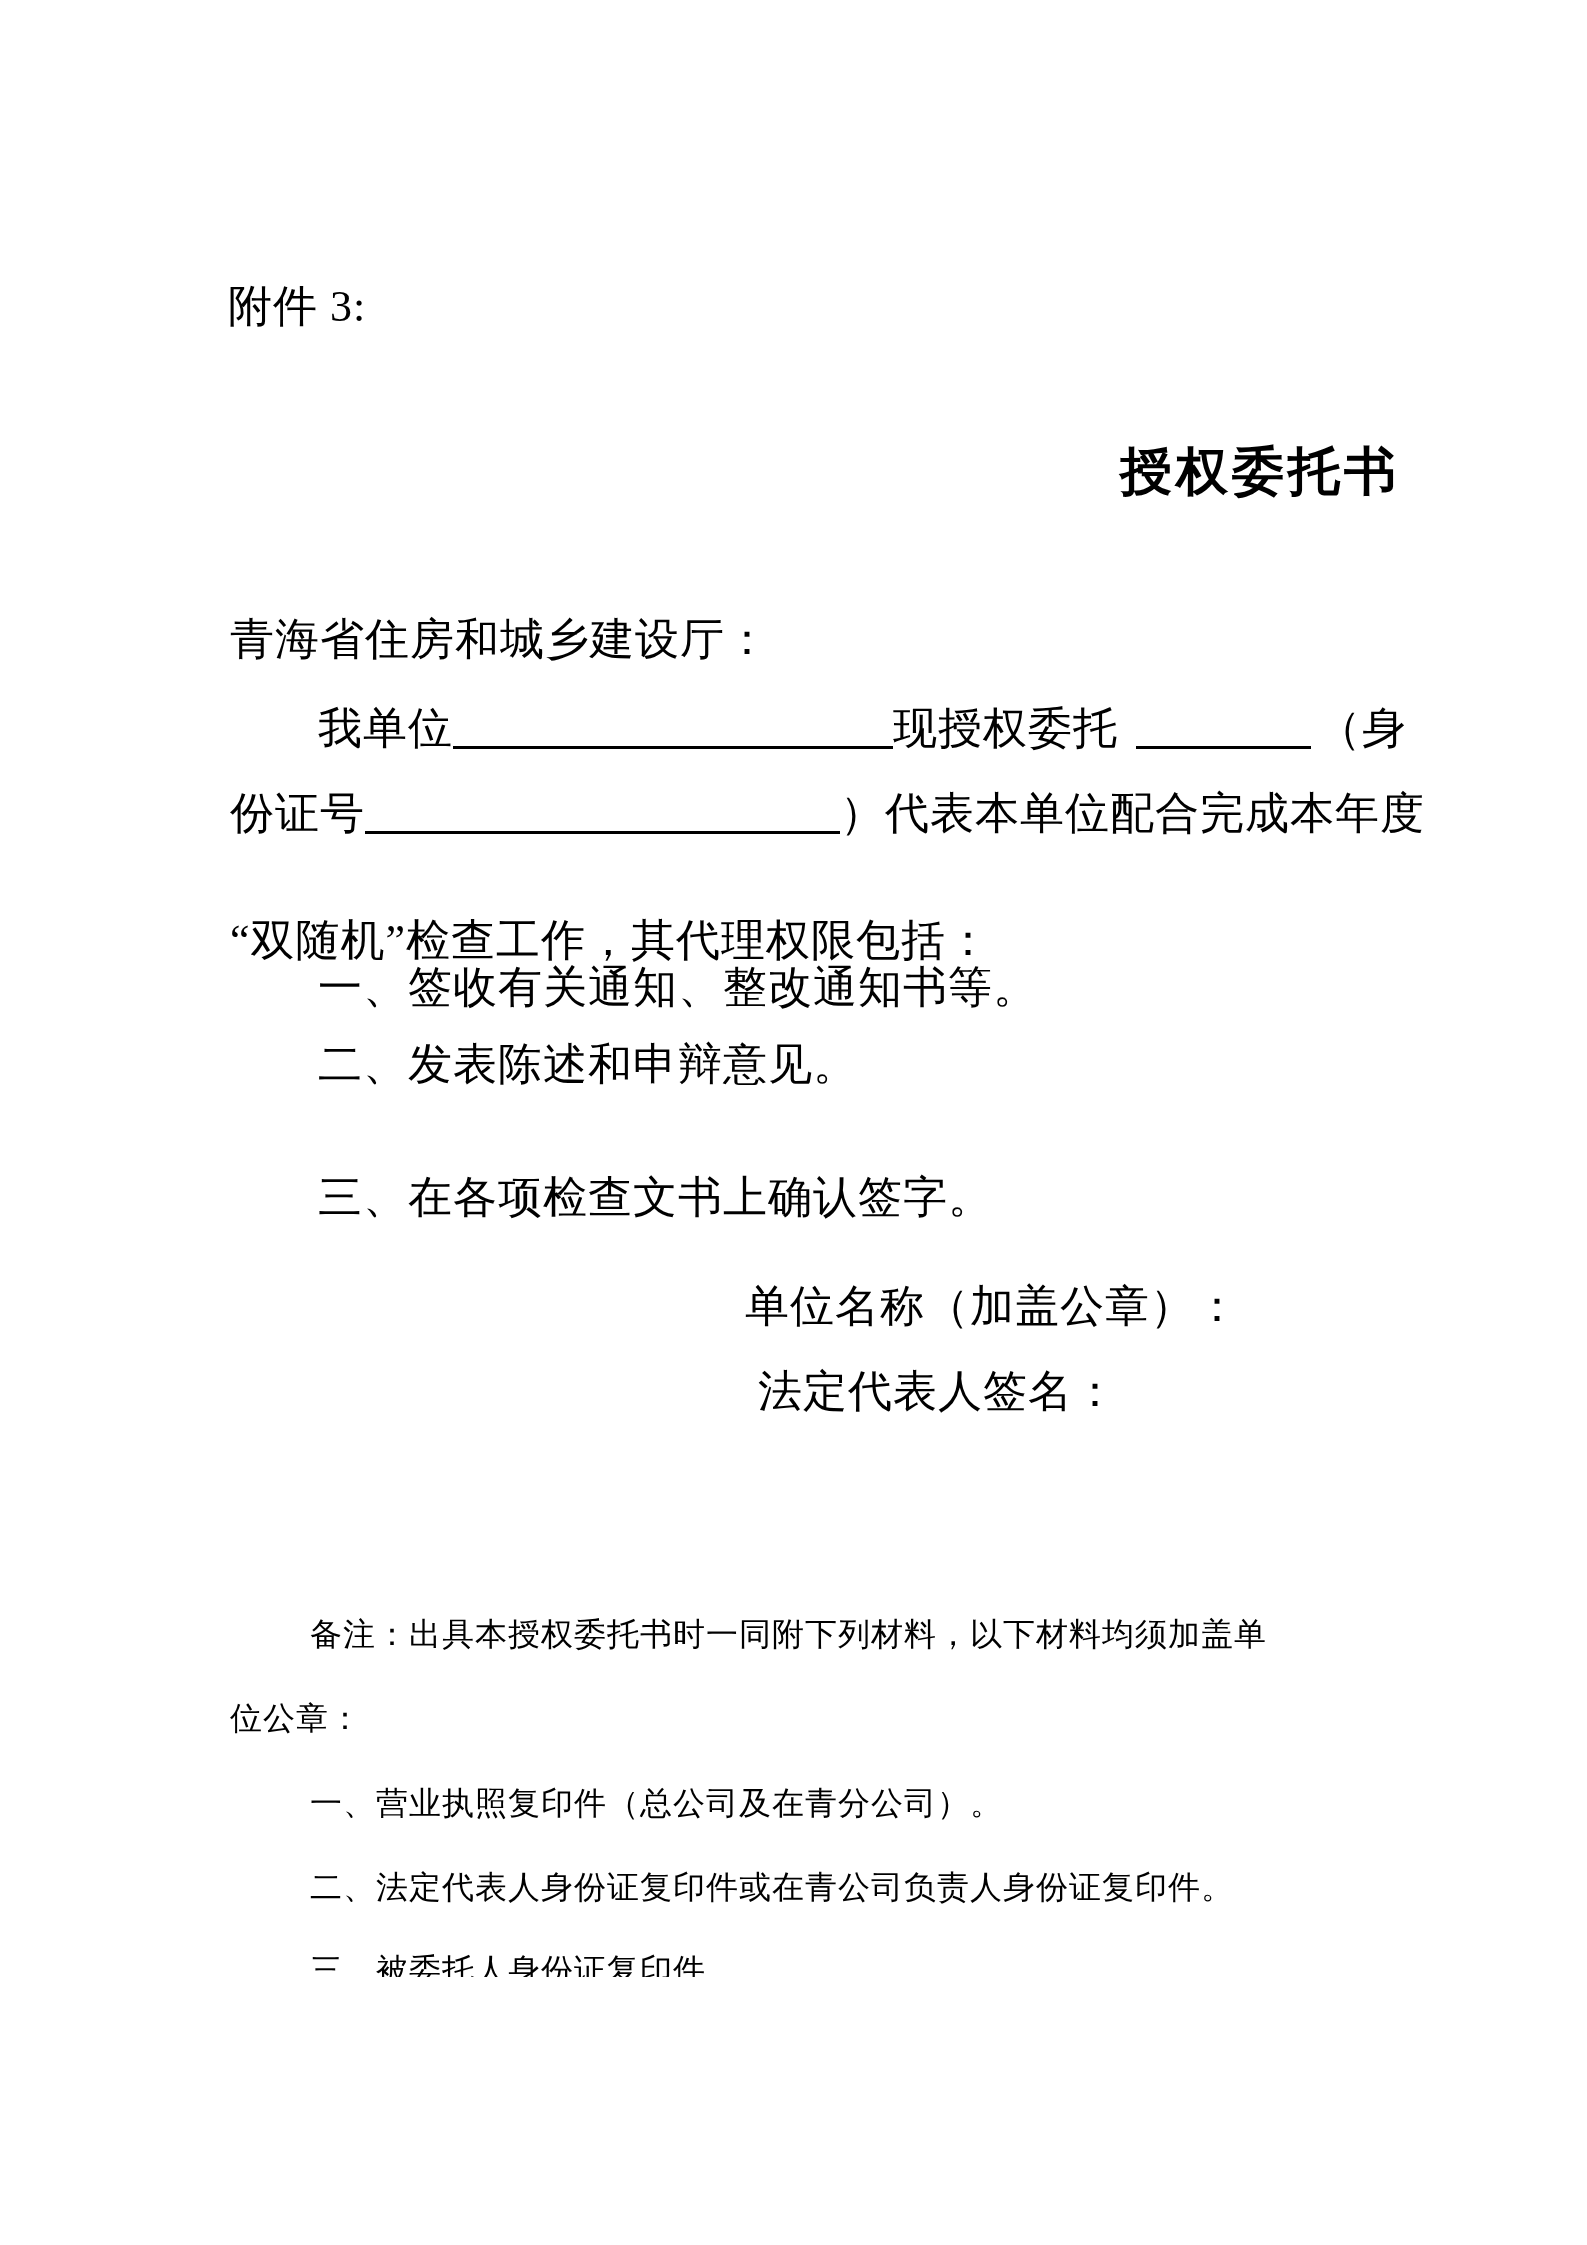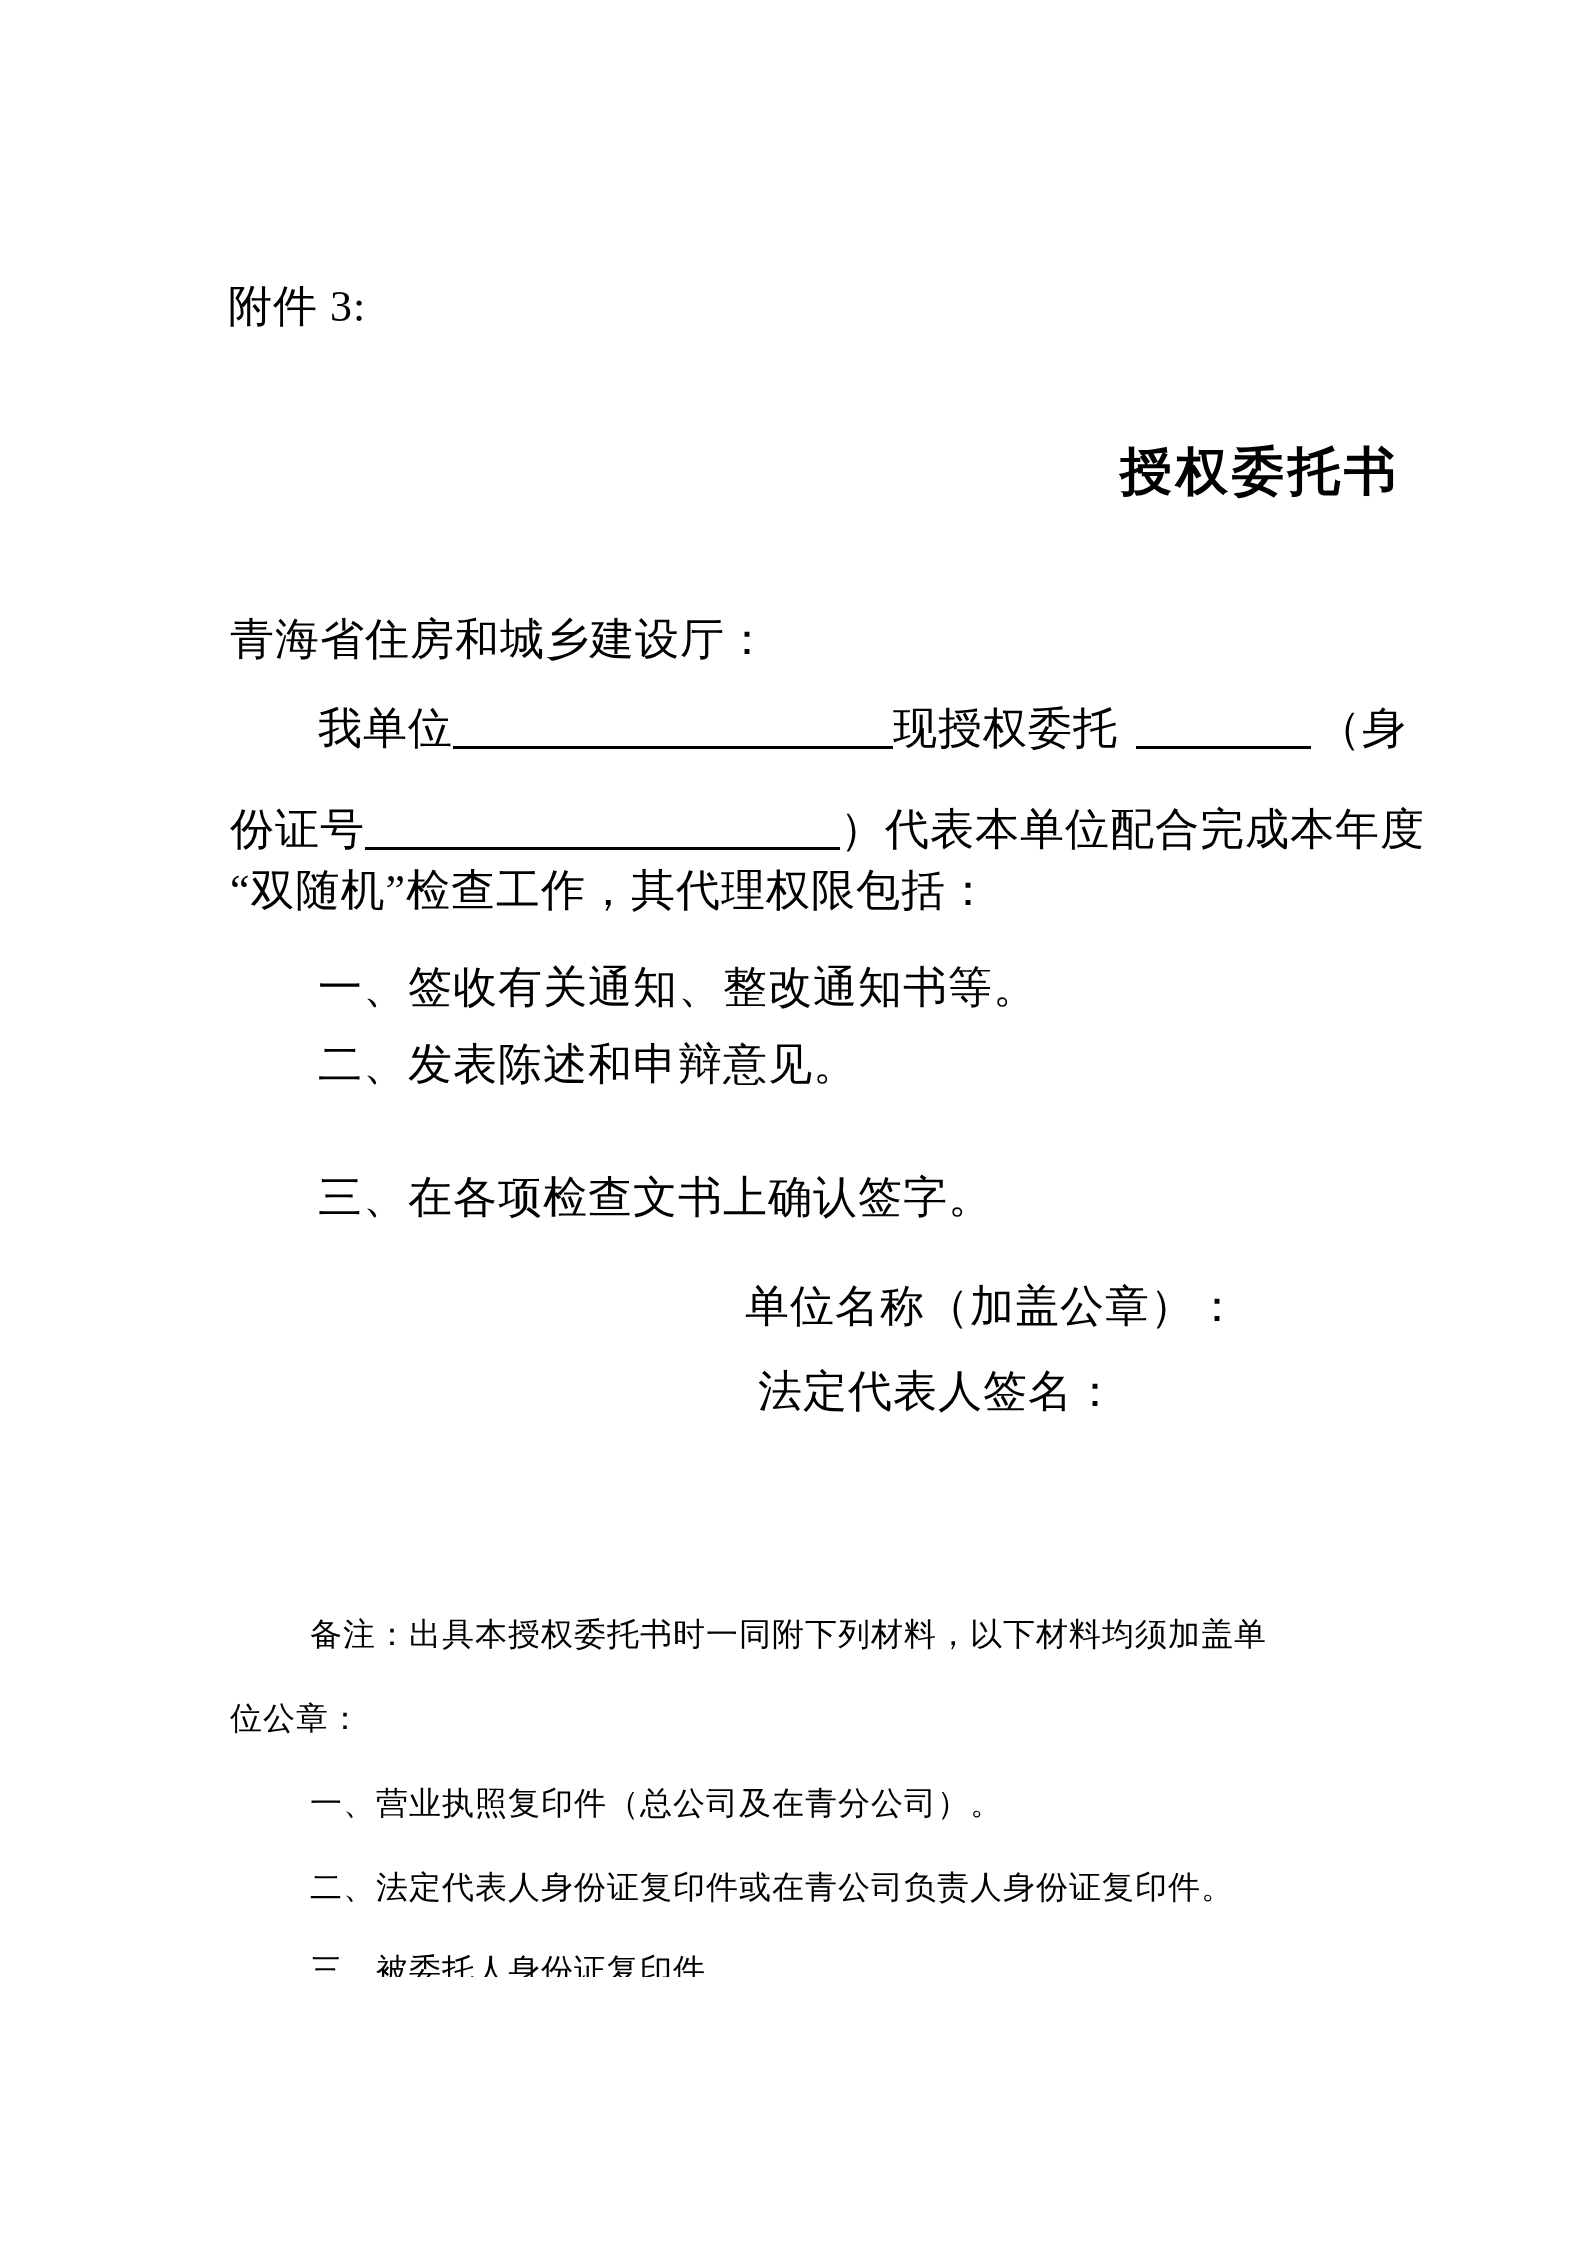--- a/index.html
+++ b/index.html
@@ -33,22 +33,22 @@
     width: 1170px;
     top: 441px;
     font-size: 52px;
     line-height: 62px;
     font-weight: bold;
     text-align: right;
     letter-spacing: 4px;
   }
   .salutation { left: 230px; top: 615px; }
   .p-line1 { left: 318px; top: 700px; }
-  .p-line2 { left: 230px; top: 785px; margin-top: 16px; }
-  .p-line3 { left: 230px; top: 866px; text-align: right; }
+  .p-line2 { left: 230px; top: 785px; }
+  .p-line3 { left: 230px; top: 916px; text-align: right; }
   .item-1 { left: 318px; top: 963px; }
   .item-2 { left: 318px; top: 1040px; }
   .item-3 { left: 318px; top: 1125px; margin-top: 48px; }
   .sig-1 { left: 745px; top: 1282px; }
   .sig-2 { left: 758px; top: 1367px; }
   .sig-3 { left: 758px; top: 1452px; }
   .sig-3 .date-sep { display: inline-block; }
   .year-gap { margin-left: 72px; }
   .month-gap { margin-left: 62px; }
   .day-gap { margin-left: 62px; }

